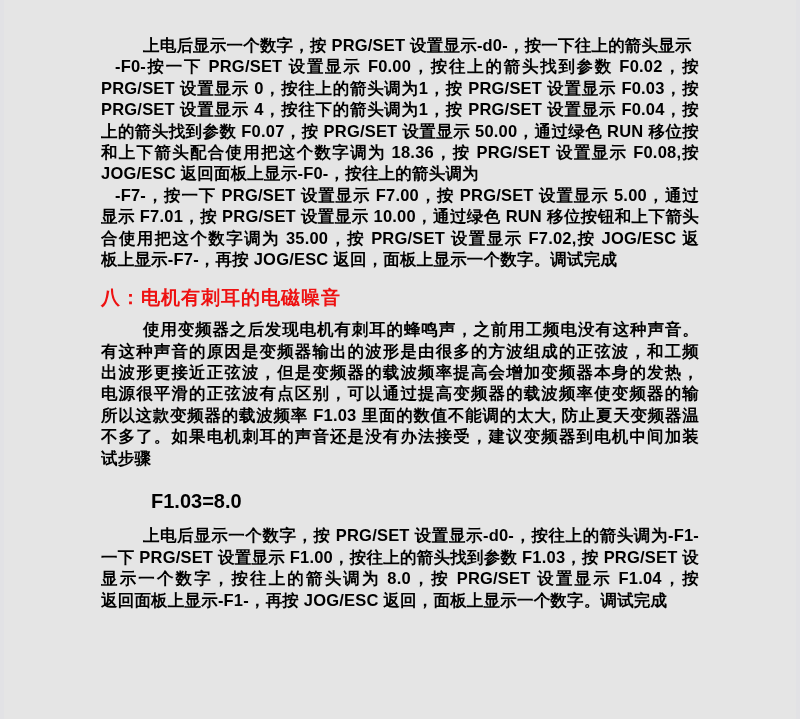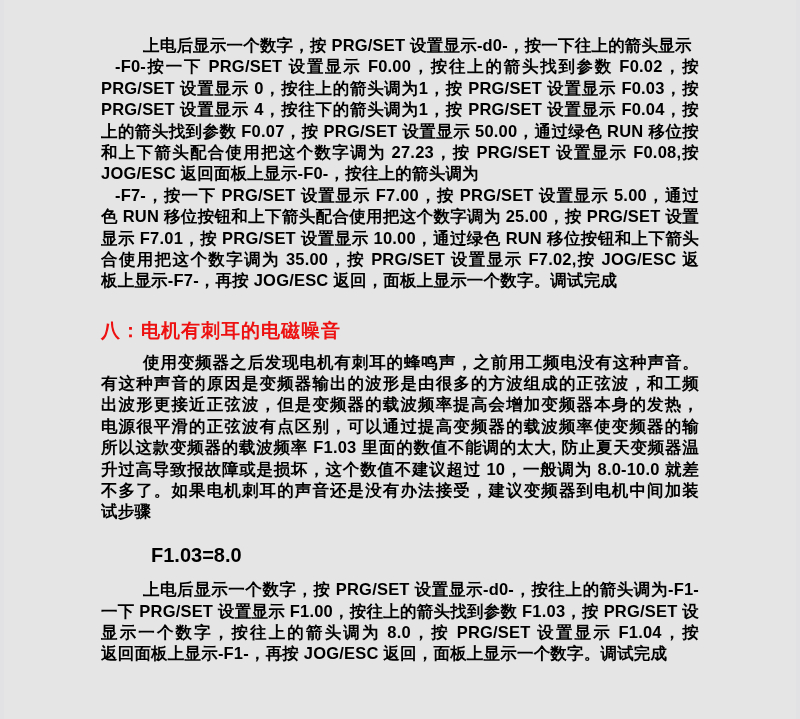--- a/index.html
+++ b/index.html
@@ -26,21 +26,21 @@
     line-height:21.4px;
     font-size:16.5px;
     color:#000;
     overflow:hidden;
     letter-spacing:0.2px;
   }
   .line.j{text-align:justify;text-align-last:justify;}
   .line.i1{padding-left:14px;}
   .line.i2{padding-left:42px;}
   .heading{
-    margin-top:28px;
+    margin-top:17px;
     height:22px;line-height:22px;
     font-size:19px;
     letter-spacing:1px;
   }
   .param{
     margin-top:22px;
     height:21.4px;line-height:21.4px;
     font-size:20px;
     padding-left:50px;
     color:#000;
@@ -55,38 +55,36 @@
 <div class="screen">
   <div class="edge left"></div>
   <div class="edge right"></div>
   <div class="content" id="doc-content">
       <div class="para p1">
         <div class="line i2">上电后显示一个数字，按 PRG/SET 设置显示-d0-，按一下往上的箭头显示</div>
         <div class="line j i1">-F0-按一下 PRG/SET 设置显示 F0.00，按往上的箭头找到参数 F0.02，按</div>
         <div class="line j">PRG/SET 设置显示 0，按往上的箭头调为1，按 PRG/SET 设置显示 F0.03，按</div>
         <div class="line j">PRG/SET 设置显示 4，按往下的箭头调为1，按 PRG/SET 设置显示 F0.04，按往</div>
         <div class="line j">上的箭头找到参数 F0.07，按 PRG/SET 设置显示 50.00，通过绿色 RUN 移位按钮</div>
-        <div class="line j">和上下箭头配合使用把这个数字调为 27.23，按 PRG/SET 设置显示 F0.08,按</div>
+        <div class="line j">和上下箭头配合使用把这个数字调为 18.36，按 PRG/SET 设置显示 F0.08,按</div>
         <div class="line">JOG/ESC 返回面板上显示-F0-，按往上的箭头调为</div>
       </div>
       <div class="para p2">
         <div class="line j i1">-F7-，按一下 PRG/SET 设置显示 F7.00，按 PRG/SET 设置显示 5.00，通过绿</div>
-        <div class="line j">色 RUN 移位按钮和上下箭头配合使用把这个数字调为 25.00，按 PRG/SET 设置</div>
         <div class="line j">显示 F7.01，按 PRG/SET 设置显示 10.00，通过绿色 RUN 移位按钮和上下箭头配</div>
         <div class="line j">合使用把这个数字调为 35.00，按 PRG/SET 设置显示 F7.02,按 JOG/ESC 返回，面</div>
         <div class="line">板上显示-F7-，再按 JOG/ESC 返回，面板上显示一个数字。调试完成</div>
       </div>
       <div class="heading" style="color: rgb(238, 17, 17);">八：电机有刺耳的电磁噪音</div>
       <div class="para p3">
         <div class="line j i2">使用变频器之后发现电机有刺耳的蜂鸣声，之前用工频电没有这种声音。</div>
         <div class="line j">有这种声音的原因是变频器输出的波形是由很多的方波组成的正弦波，和工频</div>
         <div class="line j">出波形更接近正弦波，但是变频器的载波频率提高会增加变频器本身的发热，</div>
         <div class="line j">电源很平滑的正弦波有点区别，可以通过提高变频器的载波频率使变频器的输</div>
         <div class="line j">所以这款变频器的载波频率 F1.03 里面的数值不能调的太大, 防止夏天变频器温</div>
-        <div class="line j">升过高导致报故障或是损坏，这个数值不建议超过 10，一般调为 8.0-10.0 就差</div>
         <div class="line j">不多了。如果电机刺耳的声音还是没有办法接受，建议变频器到电机中间加装</div>
         <div class="line">试步骤</div>
       </div>
       <div class="param">F1.03=8.0</div>
       <div class="para p4">
         <div class="line j i2">上电后显示一个数字，按 PRG/SET 设置显示-d0-，按往上的箭头调为-F1-按</div>
         <div class="line j">一下 PRG/SET 设置显示 F1.00，按往上的箭头找到参数 F1.03，按 PRG/SET 设置</div>
         <div class="line j">显示一个数字，按往上的箭头调为 8.0，按 PRG/SET 设置显示 F1.04，按 JOG/ESC</div>
         <div class="line">返回面板上显示-F1-，再按 JOG/ESC 返回，面板上显示一个数字。调试完成</div>
       </div>

